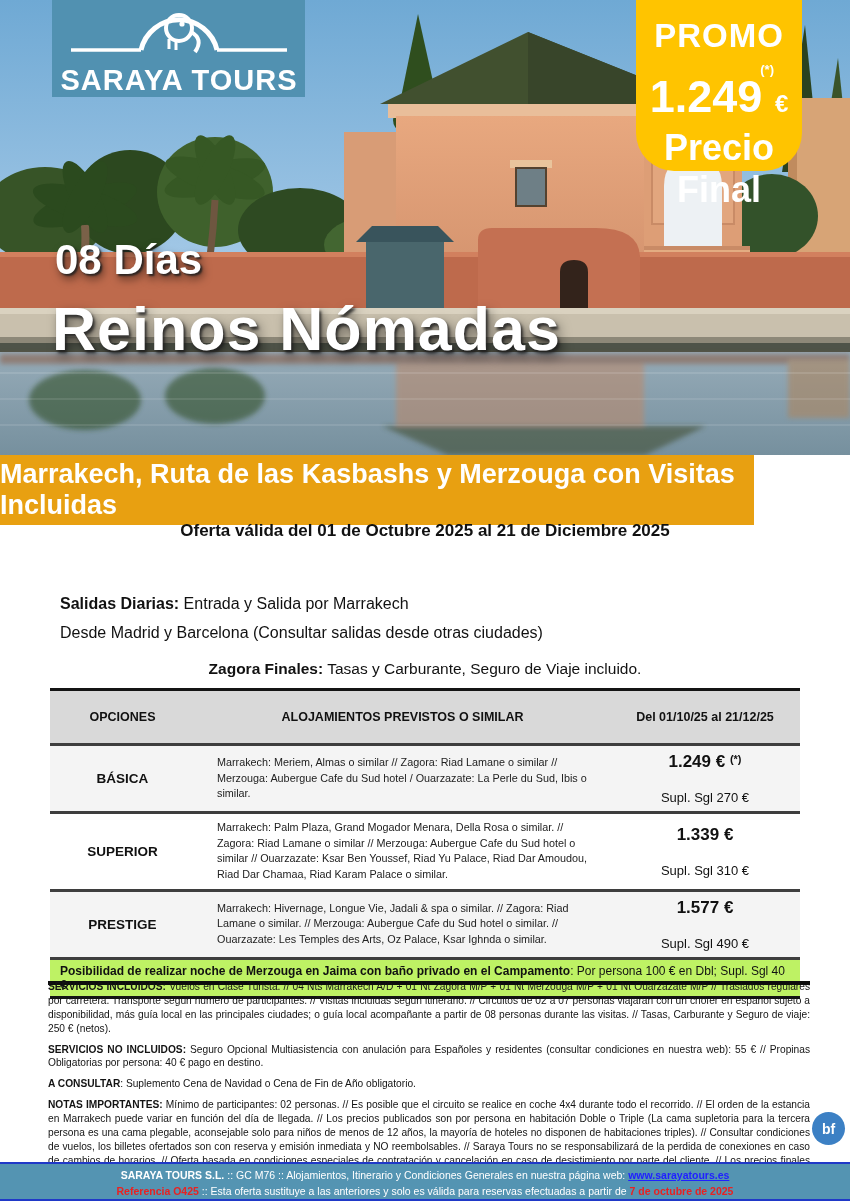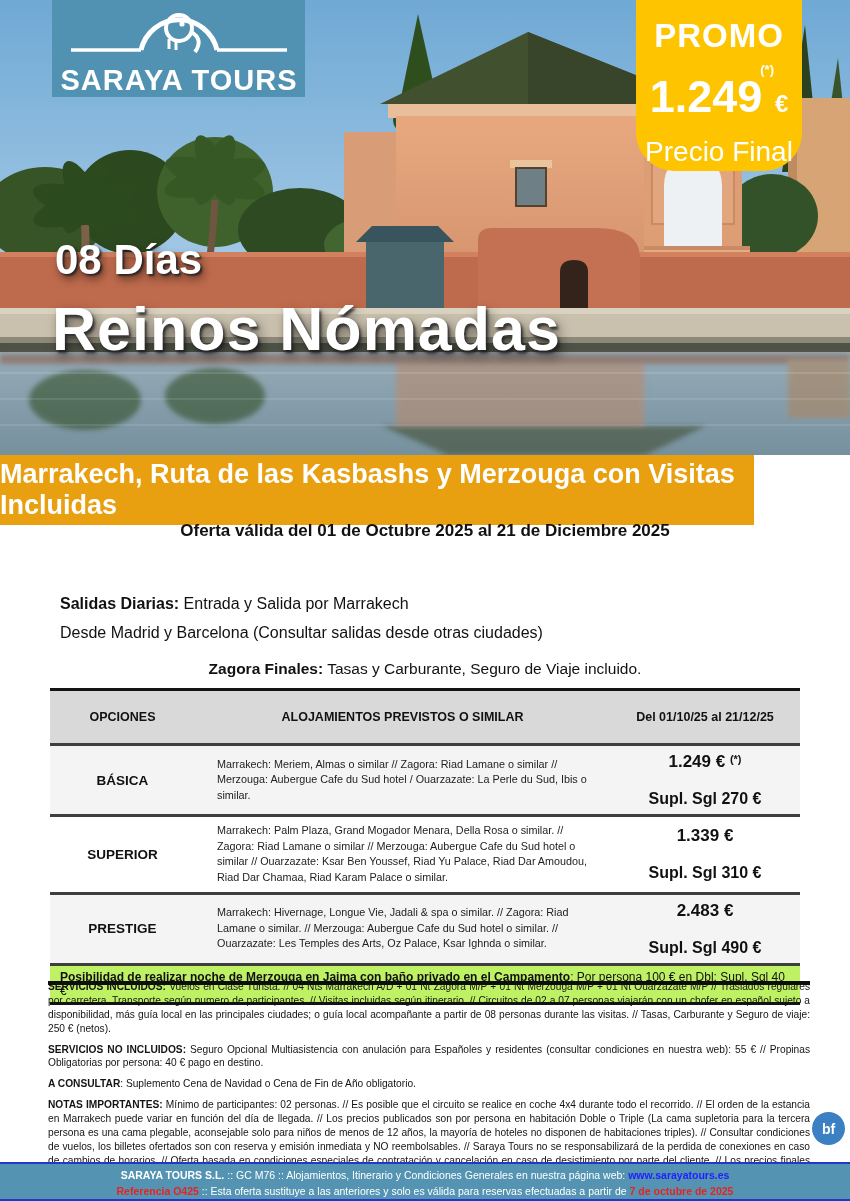--- a/index.html
+++ b/index.html
@@ -16,21 +16,21 @@
             display:flex;align-items:center;justify-content:center;}
   .logo-box svg{width:236px;height:114px;}
 
   
   .promo{left:636px;top:0;width:166px;height:171px;background:#FFC400;
          border-radius:0 0 38px 38px;color:#fff;text-align:center;}
   .promo-label{margin-top:17px;font-size:33px;font-weight:bold;letter-spacing:1px;}
   .promo-star{display:block;text-align:right;padding-right:28px;font-size:13px;font-weight:bold;margin-top:7px;height:14px;}
   .promo-price{font-size:45px;font-weight:bold;line-height:0.95;}
   .promo-euro{font-size:24px;font-weight:bold;}
-  .promo-sub{font-size:28px;font-weight:normal;margin-top:17px;}
+  .promo-sub{font-size:36px;font-weight:bold;margin-top:8px;}
 
   .hero-days{left:55px;top:236px;font-size:42px;font-weight:bold;color:#fff;
              text-shadow:2px 2px 2px rgba(30,30,30,.85),3px 5px 9px rgba(0,0,0,.55);}
   .hero-title{left:52px;top:294px;font-size:61px;font-weight:bold;color:#fff;letter-spacing:1px;
              text-shadow:2px 3px 3px rgba(30,30,30,.85),4px 6px 12px rgba(0,0,0,.55);}
 
   
   .banner{top:455px;left:0;width:754px;height:70px;background:#E8A011;
           display:flex;align-items:center;justify-content:center;}
   .banner-text{font-size:27px;font-weight:bold;color:#fff;}
@@ -47,38 +47,38 @@
           border-top:3px solid #141414;border-bottom:3px solid #3e3e3e;font-weight:bold;}
   .t-row{display:flex;align-items:center;min-height:56px;border-bottom:3px solid #3e3e3e;padding:6px 0;box-sizing:border-box;}
   .t-row.gray{background:#F4F4F4;}
   .c1{width:145px;text-align:center;}
   .c2{flex:1;text-align:center;}
   .c3{width:190px;text-align:center;}
   .t-row .c1{font-weight:bold;font-size:13.5px;}
   .t-row .c2{text-align:left;font-size:10.8px;line-height:1.45;padding:0 16px 0 22px;color:#222;}
   .price{font-size:17px;font-weight:bold;}
   .price-star{font-size:11px;font-weight:bold;vertical-align:4px;}
-  .suppl{font-size:16px;margin-top:18px;font-weight:bold;}
+  .suppl{font-size:13px;margin-top:18px;}
   .t-note{border-bottom:3px solid #141414;padding:4px 10px;font-size:12px;background:#bef264;}
 
   
   .fp-rule{top:981px;left:48px;width:762px;border-top:4px solid #0d0d0d;height:0;}
   .fineprint{top:980px;left:48px;width:762px;font-size:10.2px;line-height:1.36;text-align:justify;color:#131313;}
   .fineprint p{margin:0 0 7px 0;}
 
   
   .bf{left:812px;top:1112px;width:33px;height:33px;border-radius:50%;background:#3C80C4;
       color:#fff;font-weight:bold;font-size:14px;display:flex;align-items:center;justify-content:center;}
 
   
   .footer{top:1162px;left:0;width:850px;height:39px;background:#5494B2;box-sizing:border-box;
           border-top:2px solid #2039C8;border-bottom:2px solid #2039C8;
           text-align:center;color:#fff;font-size:10.5px;line-height:16px;padding-top:3px;}
   .footer .company{font-weight:bold;}
-  .footer .link{color:#2020FF;font-weight:bold;cursor:pointer;}
+  .footer .link{color:#2020FF;text-decoration:underline;font-weight:bold;cursor:pointer;}
   .footer .red{color:#E82222;font-weight:bold;}
 </style>
 </head>
 <body>
 
 <div class="page">
 
   <div class="abs hero">
     <svg class="scene" viewBox="0 0 850 455" preserveAspectRatio="none">
       <defs>
@@ -239,21 +239,21 @@
       <div class="c3">
         <div><span class="price">1.339 €</span><span class="price-star"></span></div>
         <div class="suppl">Supl. Sgl 310 €</div>
       </div>
     </div>
 
     <div class="t-row gray">
       <div class="c1">PRESTIGE</div>
       <div class="c2">Marrakech: Hivernage, Longue Vie, Jadali &amp; spa o similar. // Zagora: Riad Lamane o similar. // Merzouga: Aubergue Cafe du Sud hotel o similar. //  Ouarzazate: Les Temples des Arts, Oz Palace, Ksar Ighnda o similar.</div>
       <div class="c3">
-        <div><span class="price">2.483 €</span><span class="price-star"></span></div>
+        <div><span class="price">1.577 €</span><span class="price-star"></span></div>
         <div class="suppl">Supl. Sgl 490 €</div>
       </div>
     </div>
 
     <div class="t-note">
       <span class="b">Posibilidad de realizar noche de Merzouga en Jaima con baño privado en el Campamento</span><span>: Por persona  100 € en Dbl; Supl. Sgl 40 €</span>
     </div>
   </div>
 
   <div class="abs fp-rule"></div>

